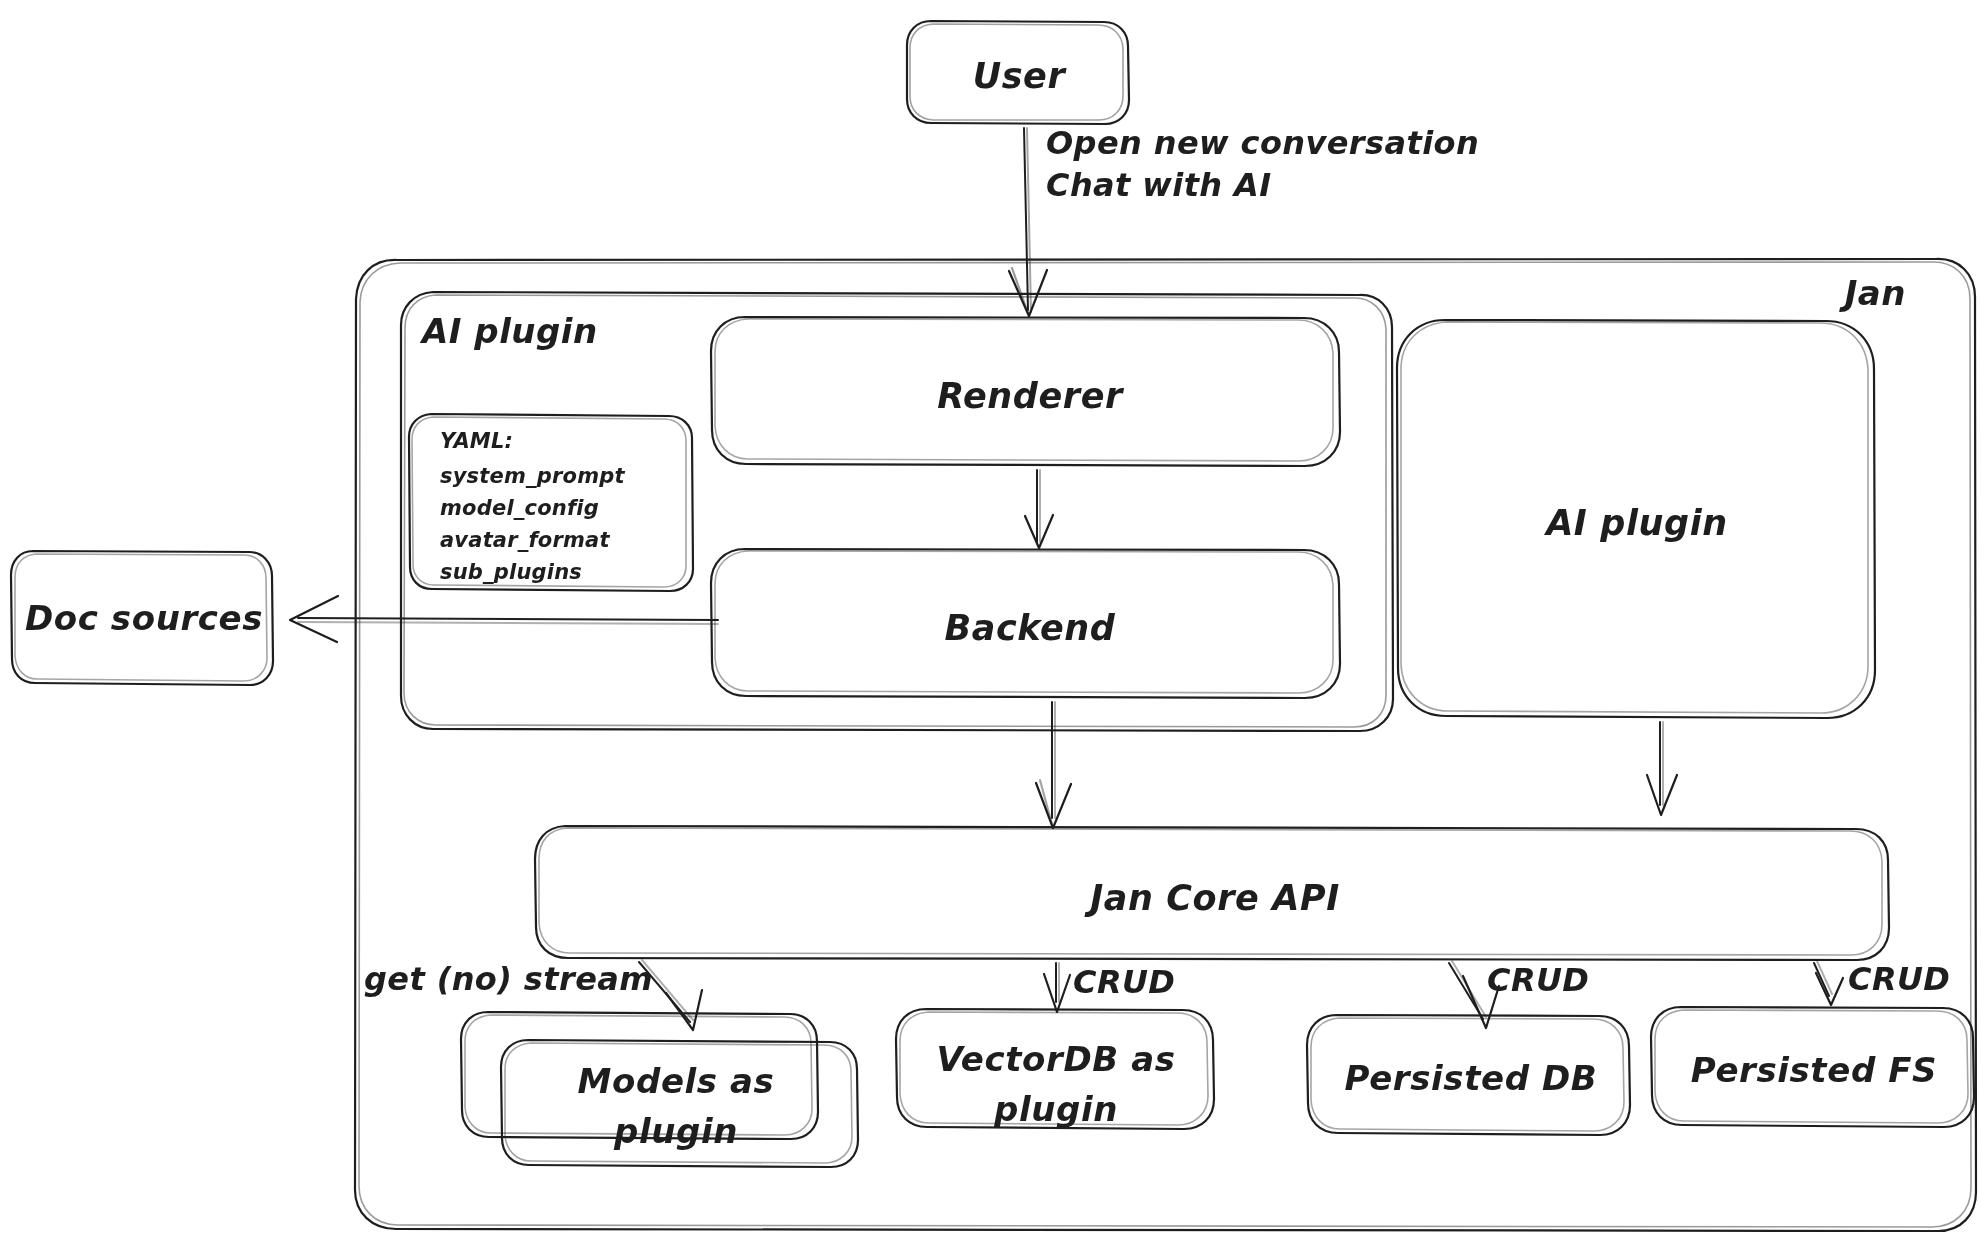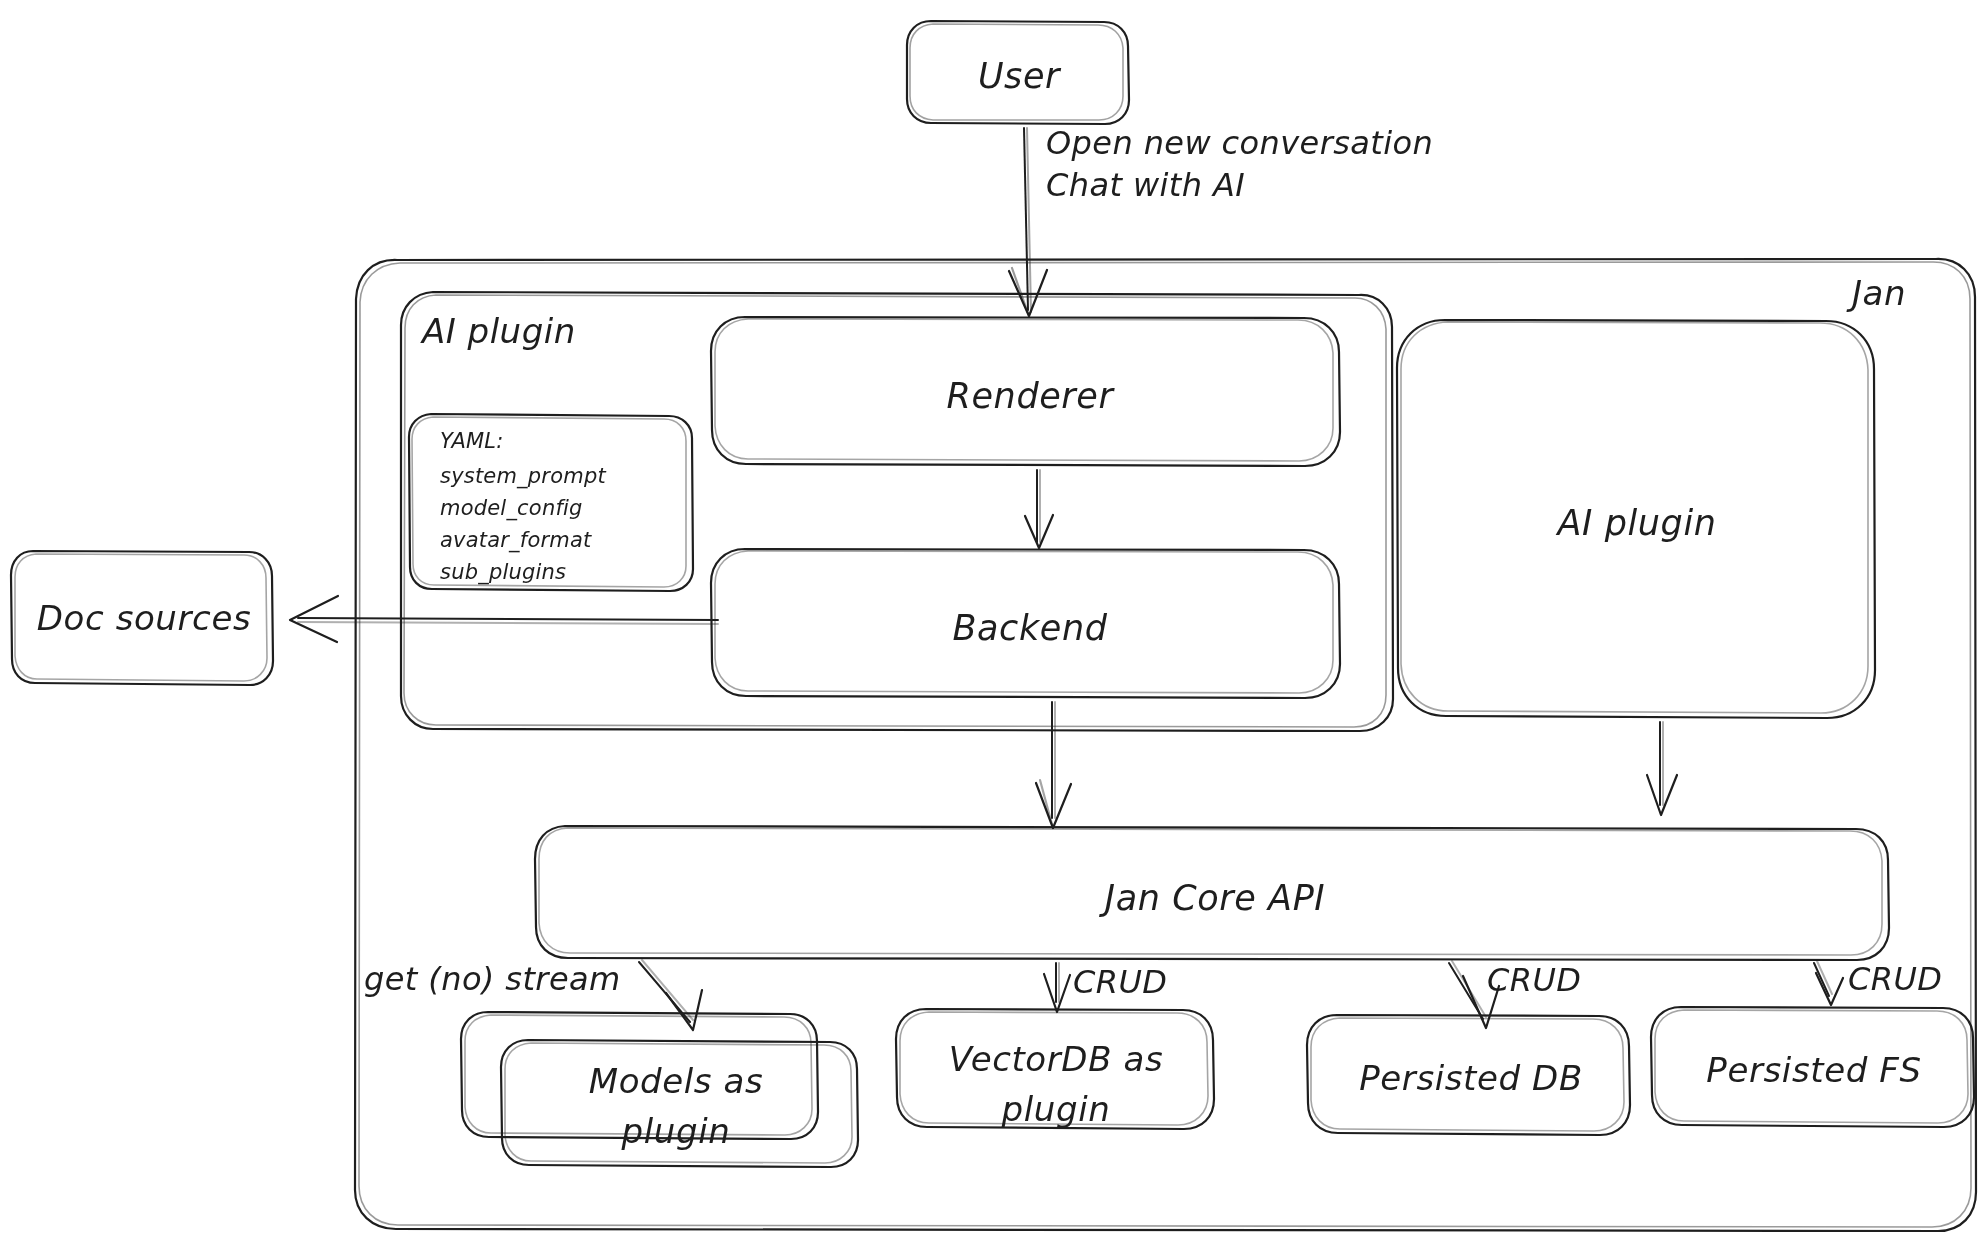--- a/index.html
+++ b/index.html
@@ -7,20 +7,21 @@
     padding: 0;
     background: #ffffff;
   }
   #canvas {
     position: relative;
     width: 1981px;
     height: 1246px;
     background: #ffffff;
     overflow: hidden;
     font-family: "DejaVu Sans", sans-serif;
+    font-weight: bold;
   }
   svg.diagram {
     position: absolute;
     inset: 0;
     width: 1981px;
     height: 1246px;
   }
   .shape-stroke {
     fill: none;
     stroke: #1e1e1e;

